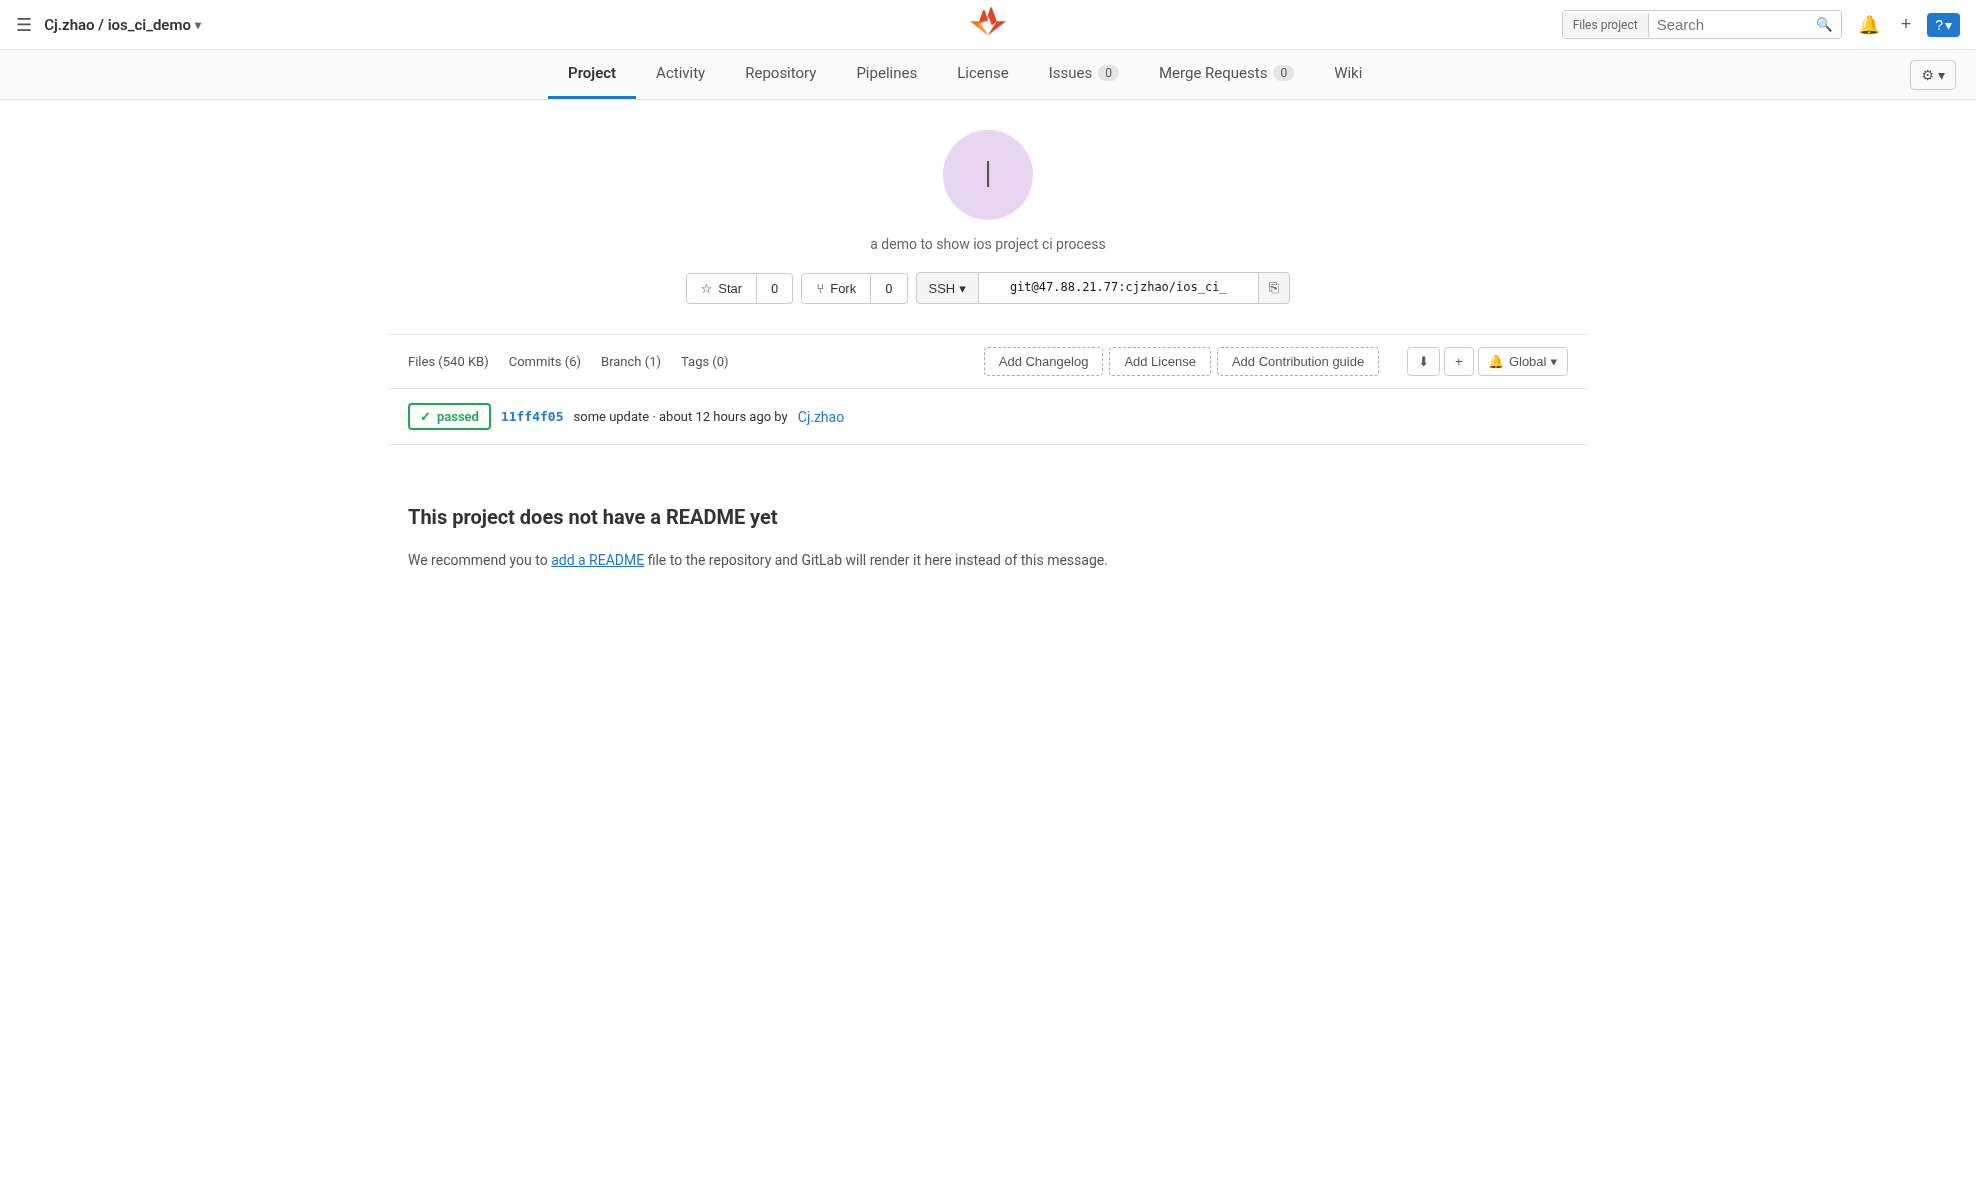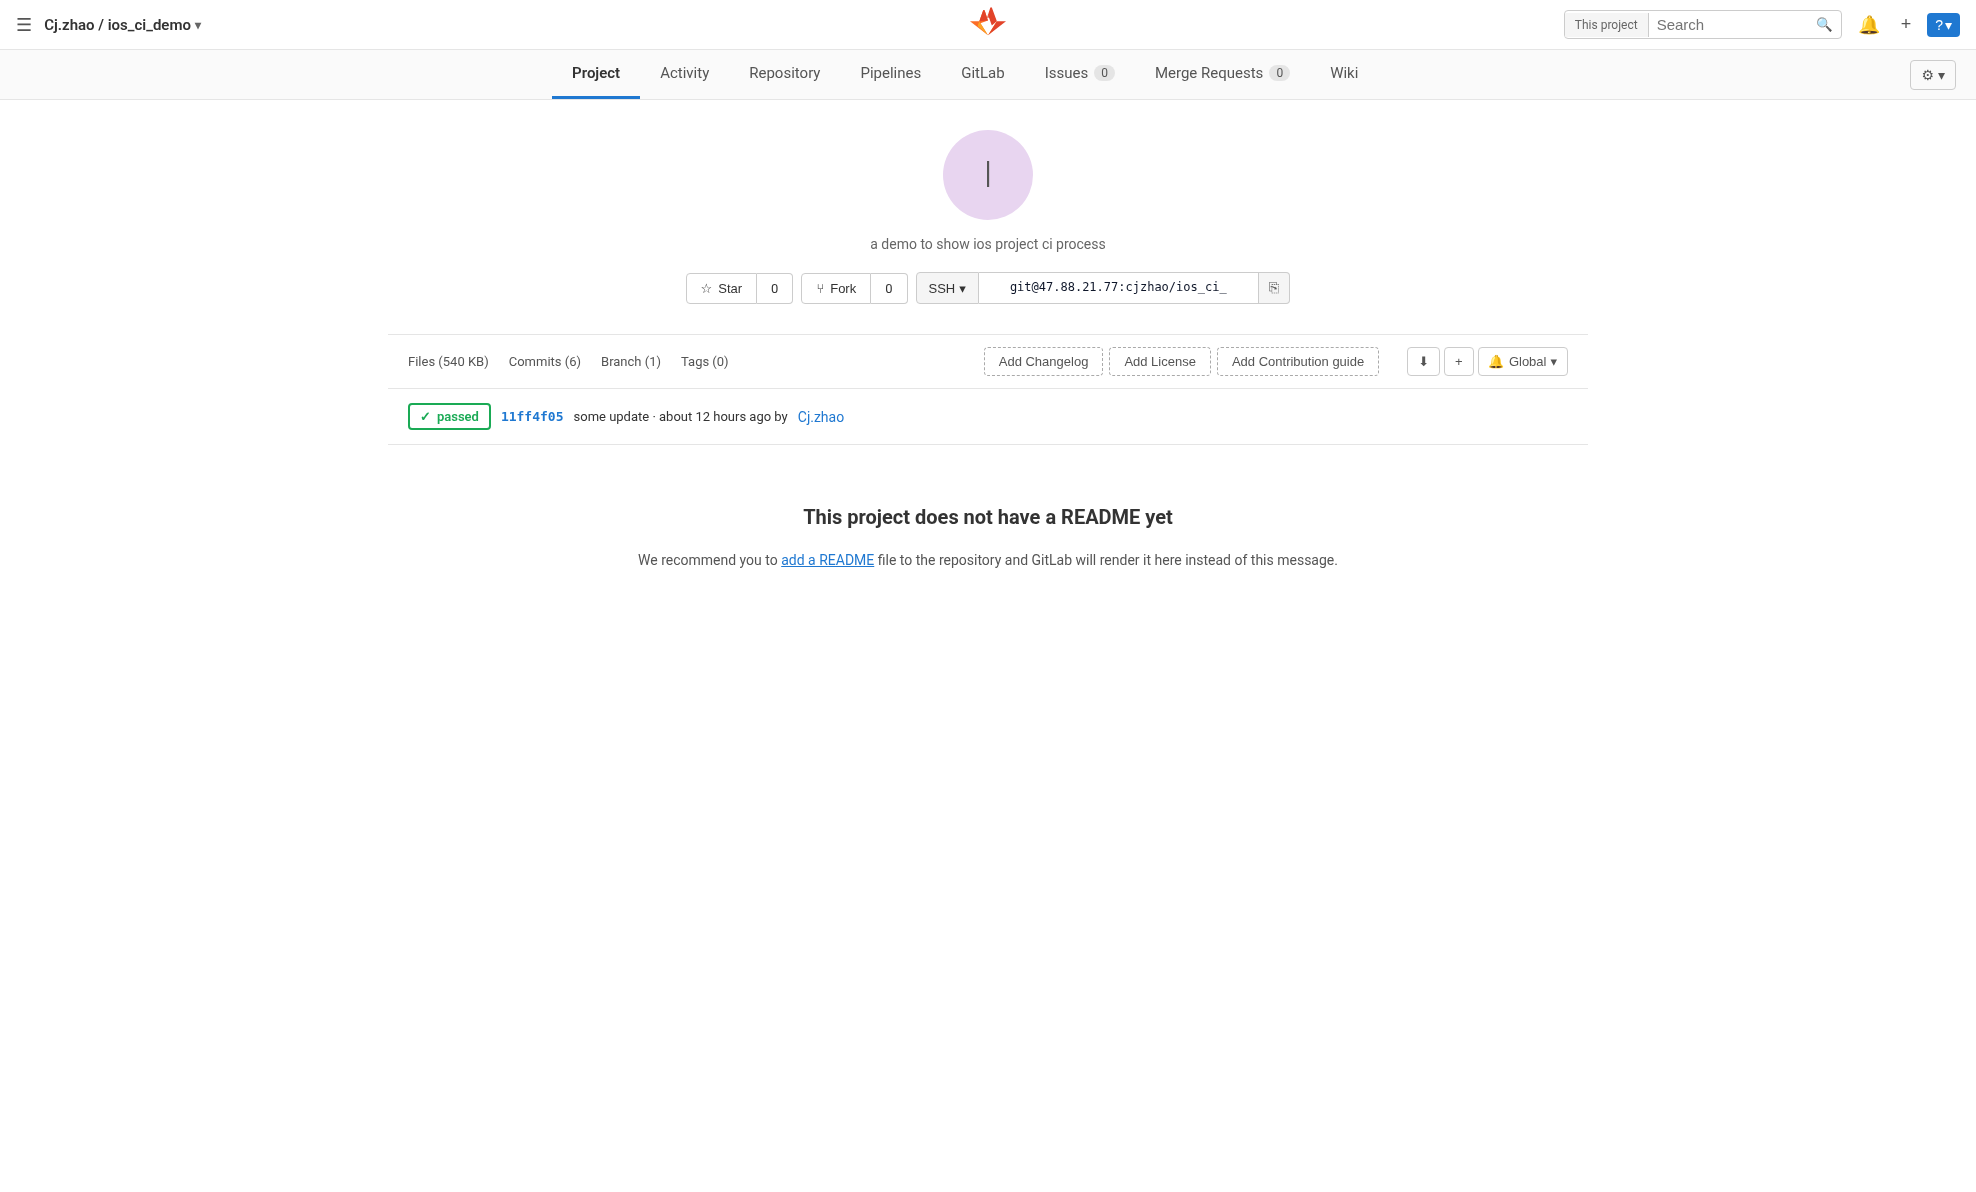--- a/index.html
+++ b/index.html
@@ -354,21 +354,21 @@
       font-size: 13px;
       color: #333;
     }
     .commit-author {
       color: #1f78d1;
       cursor: pointer;
     }
 
     
     .readme-section {
-      text-align: center;
+      text-align: left;
       padding: 40px 20px;
       margin: 20px -20px 0;
       background: #fff;
     }
     .readme-title {
       font-size: 20px;
       font-weight: 700;
       color: #333;
       margin-bottom: 20px;
     }
@@ -415,21 +415,21 @@
       <path d="M282.83,170.73l.27.69,14.56,44.76a9.09,9.09,0,0,1-3.31,10.16L190,320,282.83,170.73Z" fill="#fca326"></path>
       <path d="M190,320,282.83,170.73H380Z" fill="#e24329"></path>
       <path d="M190,320,97.17,170.73H0Z" fill="#fc6d26"></path>
       <path d="M97.17,170.73l-.27.69L82.34,216.18A9.09,9.09,0,0,0,85.65,226.34L190,320Z" fill="#fca326"></path>
       <path d="M88.01,200l49.63-140.55a9.11,9.11,0,0,1,17.47.43l33.89,104H190L97.17,170.73Z" fill="#e24329"></path>
     </svg>
   </div>
 
   <div class="nav-right">
     <div class="search-box">
-      <span class="search-project-label">This project</span>
+      <span class="search-project-label">Files project</span>
       <input class="search-input" type="text" placeholder="Search" style="">
       <button class="search-icon-btn">🔍</button>
     </div>
     <button class="nav-icon-btn">🔔</button>
     <button class="nav-icon-btn">+</button>
     <button class="nav-help-btn">
       <span>?</span>
       <span>▾</span>
     </button>
   </div>
@@ -443,21 +443,21 @@
     <a class="nav-tab">
       <span>Activity</span>
     </a>
     <a class="nav-tab">
       <span>Repository</span>
     </a>
     <a class="nav-tab">
       <span>Pipelines</span>
     </a>
     <a class="nav-tab">
-      <span>GitLab</span>
+      <span>License</span>
     </a>
     <a class="nav-tab">
       <span>Issues</span>
       <span class="badge">0</span>
     </a>
     <a class="nav-tab">
       <span>Merge Requests</span>
       <span class="badge">0</span>
     </a>
     <a class="nav-tab">

